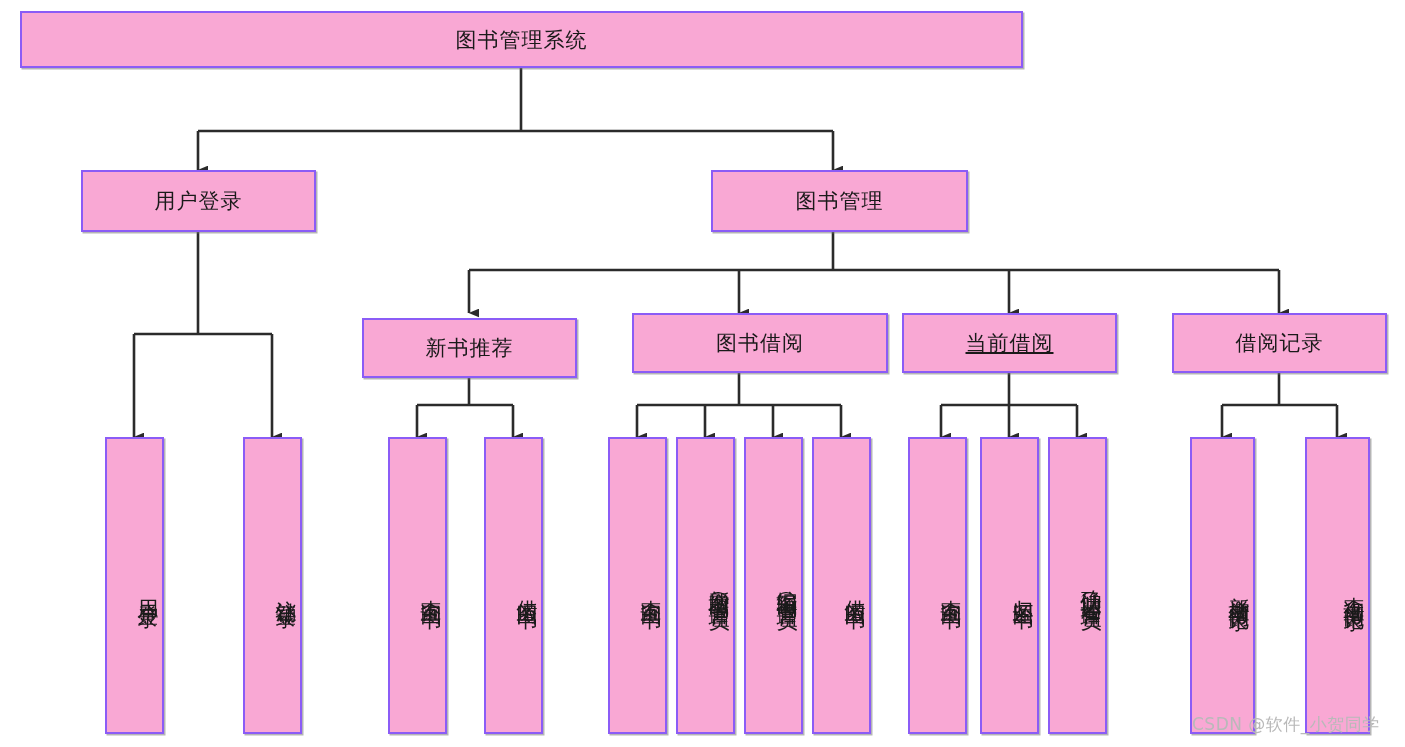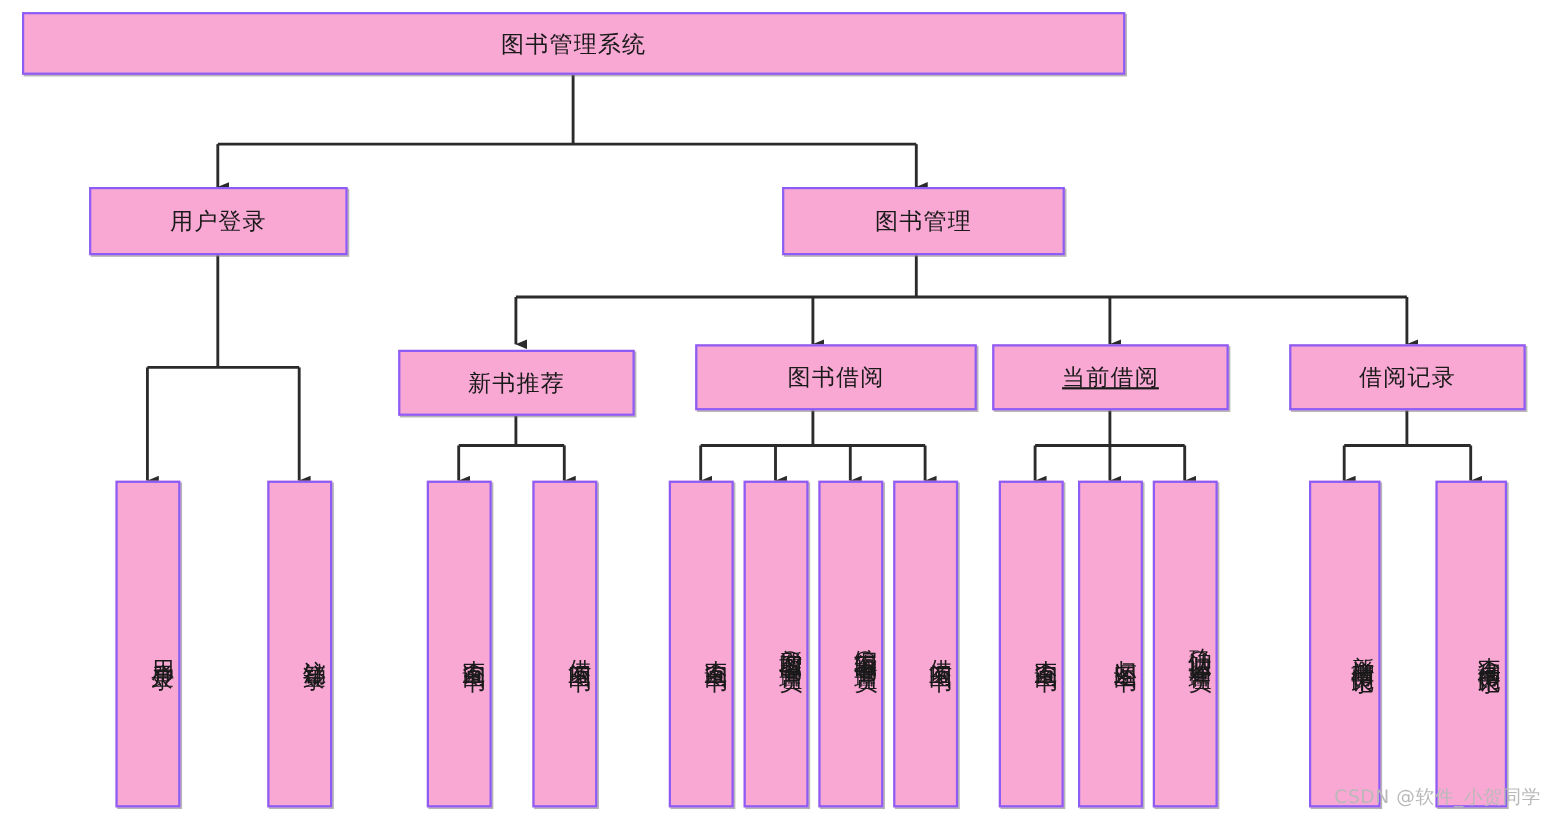--- a/index.html
+++ b/index.html
@@ -113,15 +113,15 @@
   <div class="node v topalign" style="left:744px;top:437px;width:59px;height:297px;">编辑图书（管理员）</div>
   <div class="node v" style="left:812px;top:437px;width:59px;height:297px;">借阅图书</div>
 
   <div class="node v" style="left:908px;top:437px;width:59px;height:297px;">查询图书</div>
   <div class="node v" style="left:980px;top:437px;width:59px;height:297px;">归还图书</div>
   <div class="node v topalign" style="left:1048px;top:437px;width:59px;height:297px;">确认归还（管理员）</div>
 
   <div class="node v" style="left:1190px;top:437px;width:65px;height:297px;">新增借阅记录</div>
   <div class="node v" style="left:1305px;top:437px;width:65px;height:297px;">查询借阅记录</div>
 
-  <div class="watermark" style="left:1192px;top:713px;padding-left:21px;">CSDN @软件_小贺同学</div>
+  <div class="watermark" style="left:1192px;top:713px;">CSDN @软件_小贺同学</div>
 
 </div>
 
 </body></html>

